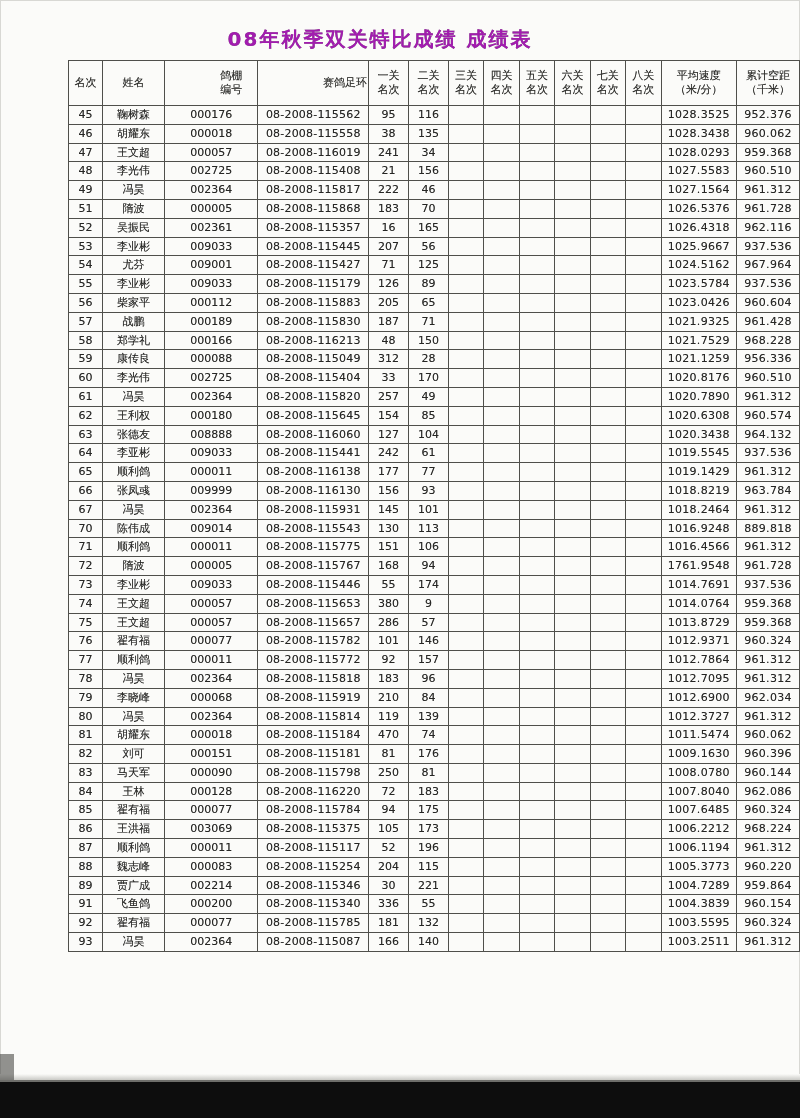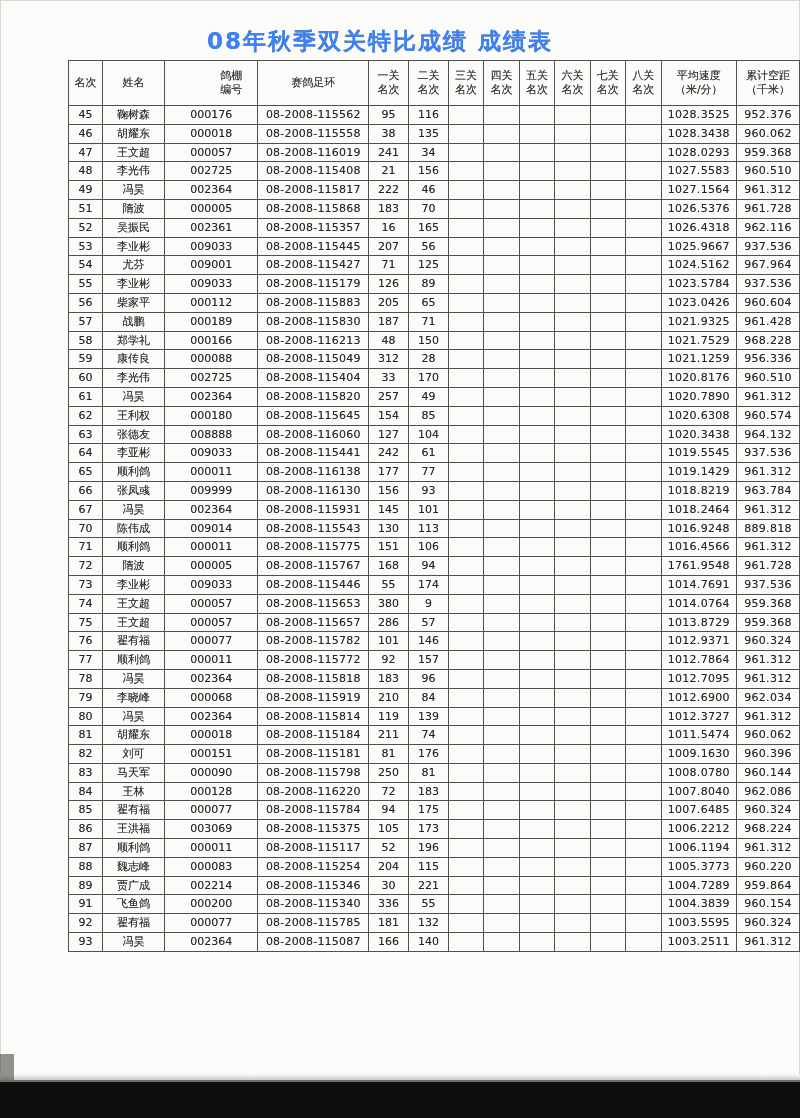--- a/index.html
+++ b/index.html
@@ -6,21 +6,21 @@
   body{
     width:800px;height:1118px;position:relative;overflow:hidden;
     background:#fbfbf9;
     font-family:"DejaVu Sans","Liberation Sans",sans-serif;
   }
   .scan-frame{
     position:absolute;inset:0;border:1px solid #d8d8d4;pointer-events:none;
   }
   .page-title{
     position:absolute;top:26px;left:0;width:760px;text-align:center;
-    font-size:23px;font-weight:700;color:#3b82f6;letter-spacing:2px;
+    font-size:20px;font-weight:700;color:#a21caf;letter-spacing:2px;
     text-shadow:0 0 0.6px rgba(20,20,20,.55);
   }
   table.results{
     position:absolute;top:60px;left:68px;border-collapse:collapse;table-layout:fixed;
     color:#232323;
   }
   table.results th, table.results td{
     border:1px solid #4f4f4b;
     font-weight:400;
     padding:0 1px;
@@ -57,21 +57,21 @@
 <div class="scan-frame"></div>
 
 <div class="page-title">08年秋季双关特比成绩 成绩表</div>
 
 <table class="results">
   <thead>
     <tr id="header-row">
         <th style="width: 34px;">名次</th>
         <th style="width: 68px;">姓名</th>
         <th style="width: 60px; padding-left: 41px;">鸽棚<br>编号</th>
-        <th style="width: 112px;">赛鸽足环</th>
+        <th style="width: 112px; text-align: right;">赛鸽足环</th>
         <th style="width: 42px;">一关<br>名次</th>
         <th style="width: 42px;">二关<br>名次</th>
         <th style="width: 36px;">三关<br>名次</th>
         <th style="width: 36px;">四关<br>名次</th>
         <th style="width: 36px;">五关<br>名次</th>
         <th style="width: 36px;">六关<br>名次</th>
         <th style="width: 36px;">七关<br>名次</th>
         <th style="width: 36px;">八关<br>名次</th>
         <th style="width: 76px;">平均速度<br>（米/分）</th>
         <th style="width: 64px;">累计空距<br>（千米）</th>
@@ -604,21 +604,21 @@
         <td class="c-p7"></td>
         <td class="c-p8"></td>
         <td class="c-speed">1012.3727</td>
         <td class="c-dist">961.312</td>
       </tr>
       <tr>
         <td class="c-rank">81</td>
         <td class="c-name">胡耀东</td>
         <td class="c-loft">000018</td>
         <td class="c-ring">08-2008-115184</td>
-        <td class="c-p1">211</td>
+        <td class="c-p1">470</td>
         <td class="c-p2">74</td>
         <td class="c-p3"></td>
         <td class="c-p4"></td>
         <td class="c-p5"></td>
         <td class="c-p6"></td>
         <td class="c-p7"></td>
         <td class="c-p8"></td>
         <td class="c-speed">1011.5474</td>
         <td class="c-dist">960.062</td>
       </tr>

